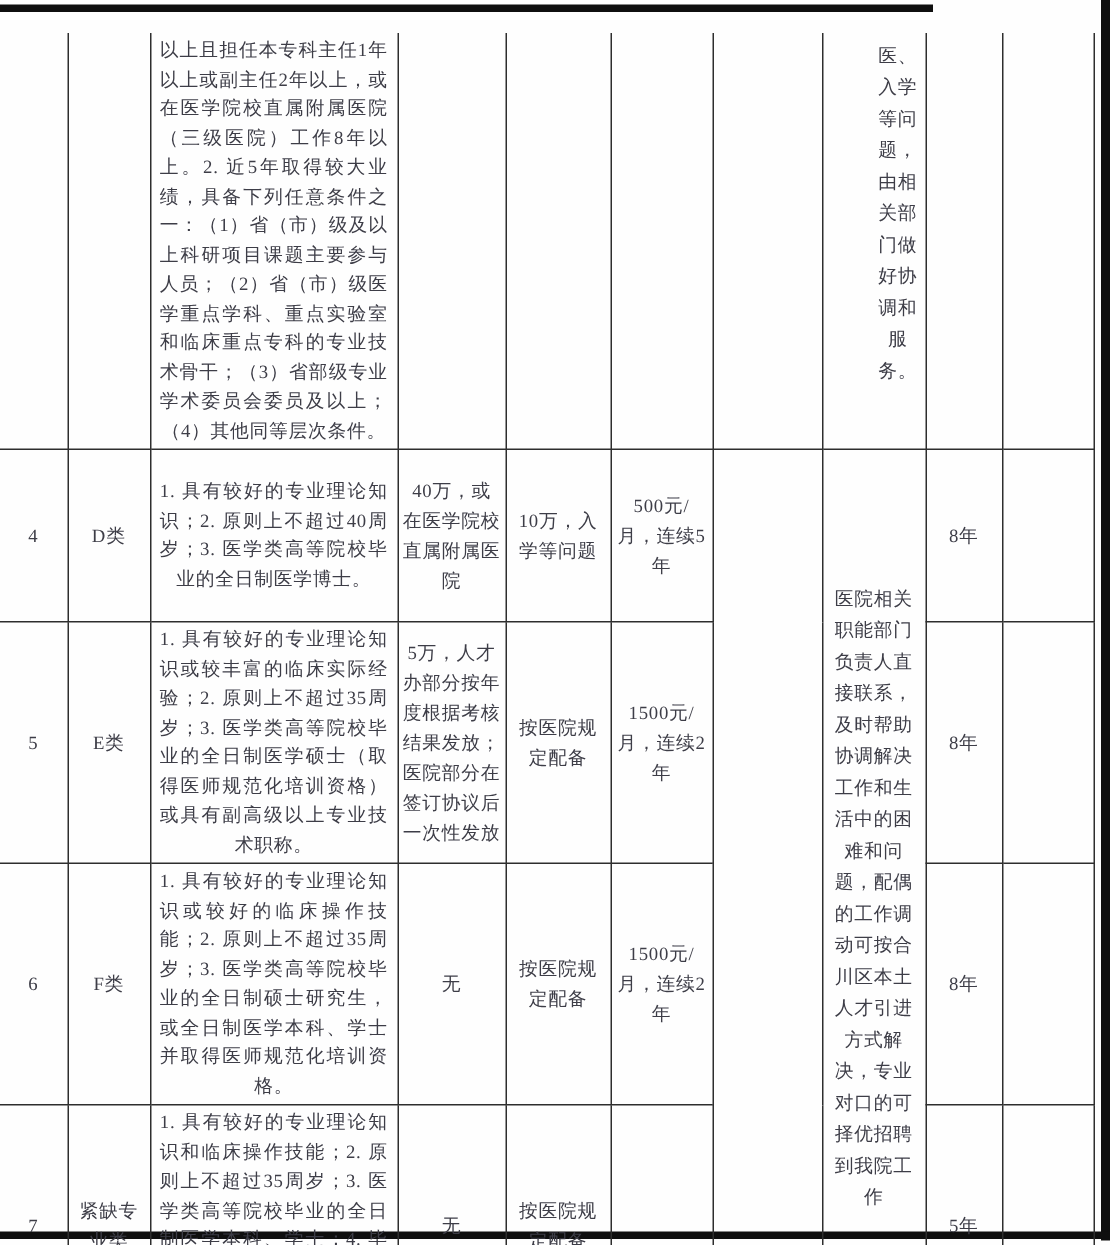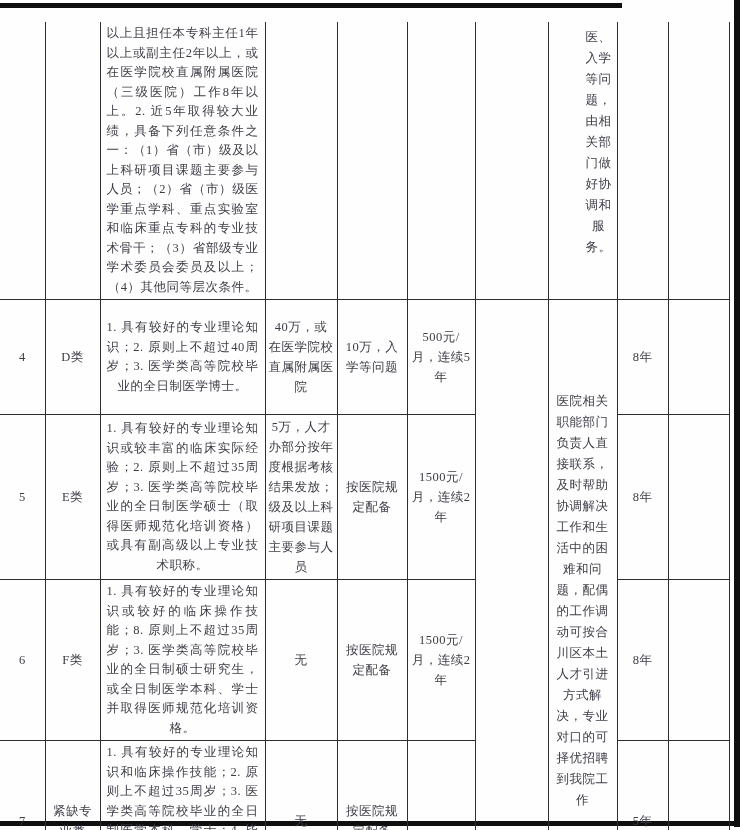--- a/index.html
+++ b/index.html
@@ -101,31 +101,31 @@
       <td rowspan="4"></td>
       <td rowspan="4" class="c-support">医院相关职能部门负责人直接联系，及时帮助协调解决工作和生活中的困难和问题，配偶的工作调动可按合川区本土人才引进方式解决，专业对口的可择优招聘到我院工作</td>
       <td>8年</td>
       <td></td>
     </tr>
 
     <tr class="r3">
       <td class="first">5</td>
       <td>E类</td>
       <td class="c-req">1. 具有较好的专业理论知识或较丰富的临床实际经验；2. 原则上不超过35周岁；3. 医学类高等院校毕业的全日制医学硕士（取得医师规范化培训资格）或具有副高级以上专业技术职称。</td>
-      <td>5万，人才办部分按年度根据考核结果发放；级及以上科研项目课题主要参与人员</td>
+      <td>5万，人才办部分按年度根据考核结果发放；医院部分在签订协议后一次性发放</td>
       <td>按医院规定配备</td>
       <td>1500元/月，连续2年</td>
       <td>8年</td>
       <td></td>
     </tr>
 
     <tr class="r4">
       <td class="first">6</td>
       <td>F类</td>
-      <td class="c-req">1. 具有较好的专业理论知识或较好的临床操作技能；8. 原则上不超过35周岁；3. 医学类高等院校毕业的全日制硕士研究生，或全日制医学本科、学士并取得医师规范化培训资格。</td>
+      <td class="c-req">1. 具有较好的专业理论知识或较好的临床操作技能；2. 原则上不超过35周岁；3. 医学类高等院校毕业的全日制硕士研究生，或全日制医学本科、学士并取得医师规范化培训资格。</td>
       <td>无</td>
       <td>按医院规定配备</td>
       <td>1500元/月，连续2年</td>
       <td>8年</td>
       <td></td>
     </tr>
 
     <tr class="r5">
       <td class="first">7</td>
       <td>紧缺专业类</td>

